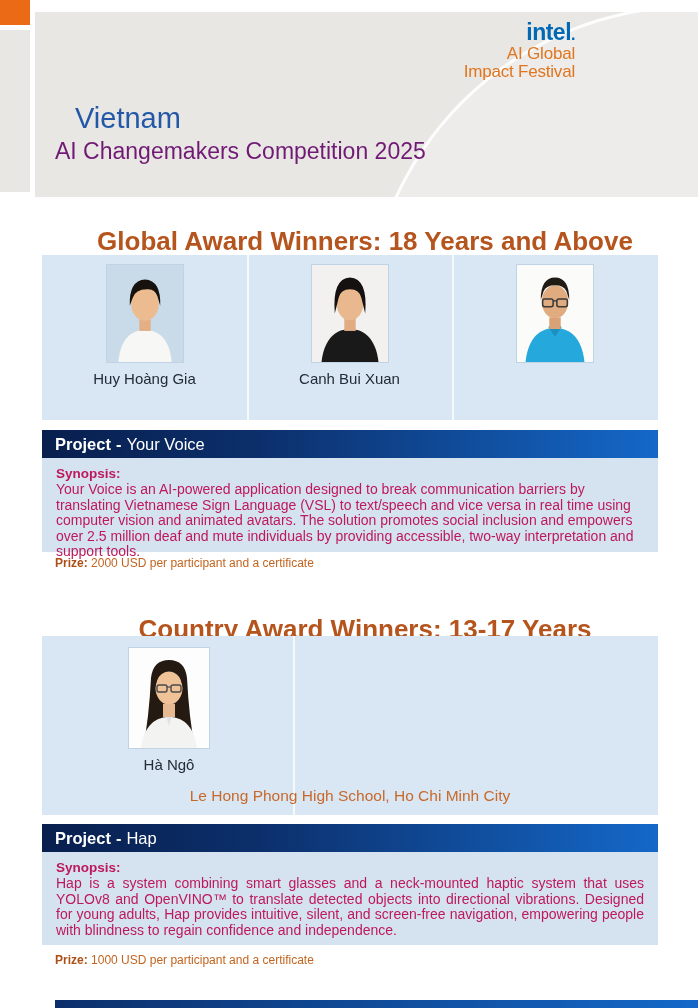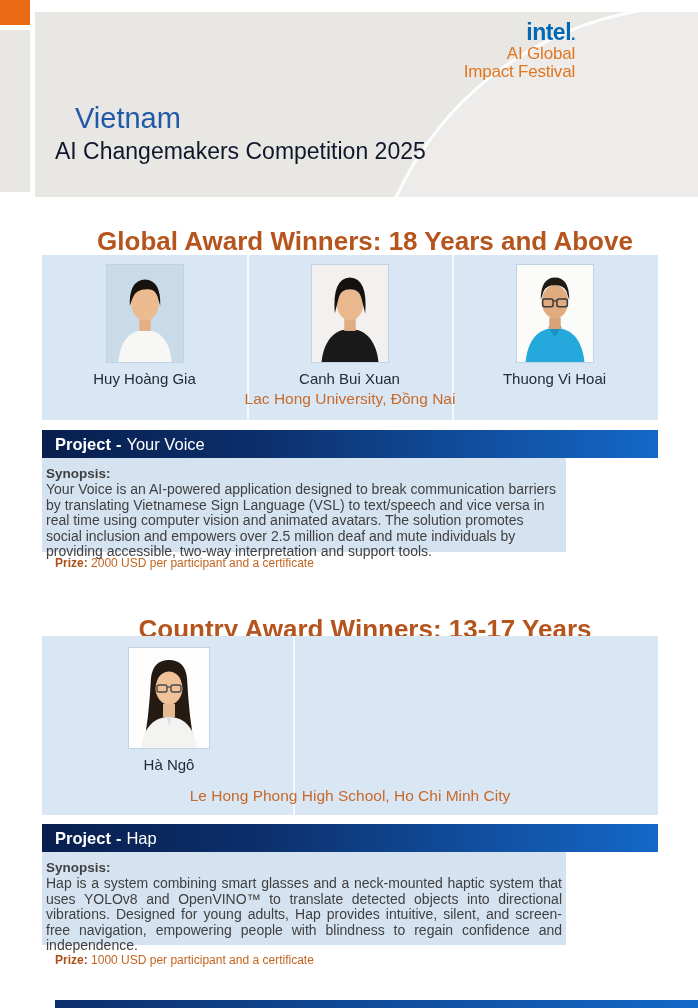--- a/index.html
+++ b/index.html
@@ -15,21 +15,21 @@
   .hdr-orange-sq{left:0;top:0;width:30px;height:25px;background:#ea6a16;}
   .hdr-left-col{left:0;top:30px;width:30px;height:162px;background:#e8e7e4;}
   .hdr-panel{left:35px;top:12px;width:663px;height:185px;background:#e8e7e4;overflow:hidden;}
   .hdr-arc{position:absolute;left:330px;top:-7px;width:650px;height:650px;border-radius:50%;
     border:3px solid rgba(255,255,255,.9);background:rgba(255,255,255,.22);}
   .brand{position:absolute;right:123px;top:9px;line-height:1.02;text-align:right;}
   .brand .intel{color:#0068b5;font-size:23px;font-weight:bold;letter-spacing:-0.5px;margin-bottom:1px;}
   .brand .intel .dot{font-size:16px;}
   .brand .fest{color:#e0761f;font-size:17px;font-weight:500;letter-spacing:-0.2px;}
   .country{position:absolute;left:20px;top:90px;color:#2358a8;font-size:29px;letter-spacing:0;margin-left:20px;}
-  .comp-title{position:absolute;left:20px;top:126px;color:#0f172a;font-size:23px;}
+  .comp-title{position:absolute;left:20px;top:126px;color:#701a75;font-size:23px;}
 
   
   .sec-head{left:0;width:698px;text-align:center;color:#b5541c;font-size:26px;font-weight:bold;margin:16px;}
   .sec-head.h1{top:210px;}
   .sec-head.h2{top:598px;}
 
   
   .winners-panel{left:42px;width:616px;background:#d9e7f4;}
   .panel1{top:255px;height:165px;}
   .panel2{top:636px;height:179px;}
@@ -50,21 +50,21 @@
   
   .projbar{left:42px;width:616px;height:28px;color:#fff;font-size:16.5px;
     background:linear-gradient(90deg,#081f4e 0%,#0c2f6b 35%,#1468c8 100%);
     display:flex;align-items:center;padding-left:13px;box-sizing:border-box;}
   .projbar .plabel{font-weight:bold;}
   .projbar .psep{margin:0 5px;font-weight:bold;}
   .bar1{top:430px;}
   .bar2{top:824px;}
 
   
-  .syn{left:42px;width:524px;background:#d5e3f0;box-sizing:border-box;padding:8px 4px;color:#404040;}
+  .syn{left:42px;width:616px;background:#d5e3f0;box-sizing:border-box;padding:8px 14px;color:#be185d;}
   .syn1{top:458px;height:94px;}
   .syn2{top:852px;height:93px;}
   .synlabel{font-weight:bold;font-size:13.5px;margin-bottom:1px;}
   .syntext{font-size:14px;line-height:15.6px;}
   .syntext.justified{text-align:justify;}
 
   
   .prize{left:55px;font-size:12px;color:#c2641f;}
   .prize .przlabel{font-weight:bold;color:#ab4f16;}
   .prize1{top:556px;}
@@ -129,24 +129,22 @@
         <path d="M9,100 C12,72 27,65 40,65 C53,65 68,72 71,100 Z" fill="#25a9dd"></path>
         <path d="M33,64 L40,74 L47,64 L44,62 L36,62 Z" fill="#1b8fc0"></path>
         <rect x="34" y="54" width="12" height="12" fill="#d8a276"></rect>
         <ellipse cx="40" cy="38" rx="14" ry="17" fill="#e0ab7e"></ellipse>
         <path d="M25,36 Q25,13 40,13 Q55,13 55,36 L52,27 Q49,21 40,21 Q31,21 28,27 Z" fill="#201a15"></path>
         <rect x="27" y="35" width="11" height="8" rx="2" fill="none" stroke="#3a3a3a" stroke-width="1.6"></rect>
         <rect x="42" y="35" width="11" height="8" rx="2" fill="none" stroke="#3a3a3a" stroke-width="1.6"></rect>
         <line x1="38" y1="37" x2="42" y2="37" stroke="#3a3a3a" stroke-width="1.4"></line>
       </svg>
     </div>
-    <div class="wname">Thuong Vi Hoai</div>
-  </div>
-
-  <div class="inst">Lac Hong University, Đồng Nai</div>
+  </div>
+
 </div>
 
 <div class="abs projbar bar1">
   <span class="plabel">Project</span>
   <span class="psep">-</span>
   <span class="pname">Your Voice</span>
 </div>
 
 <div class="abs syn syn1">
   <div class="synlabel">Synopsis:</div>

